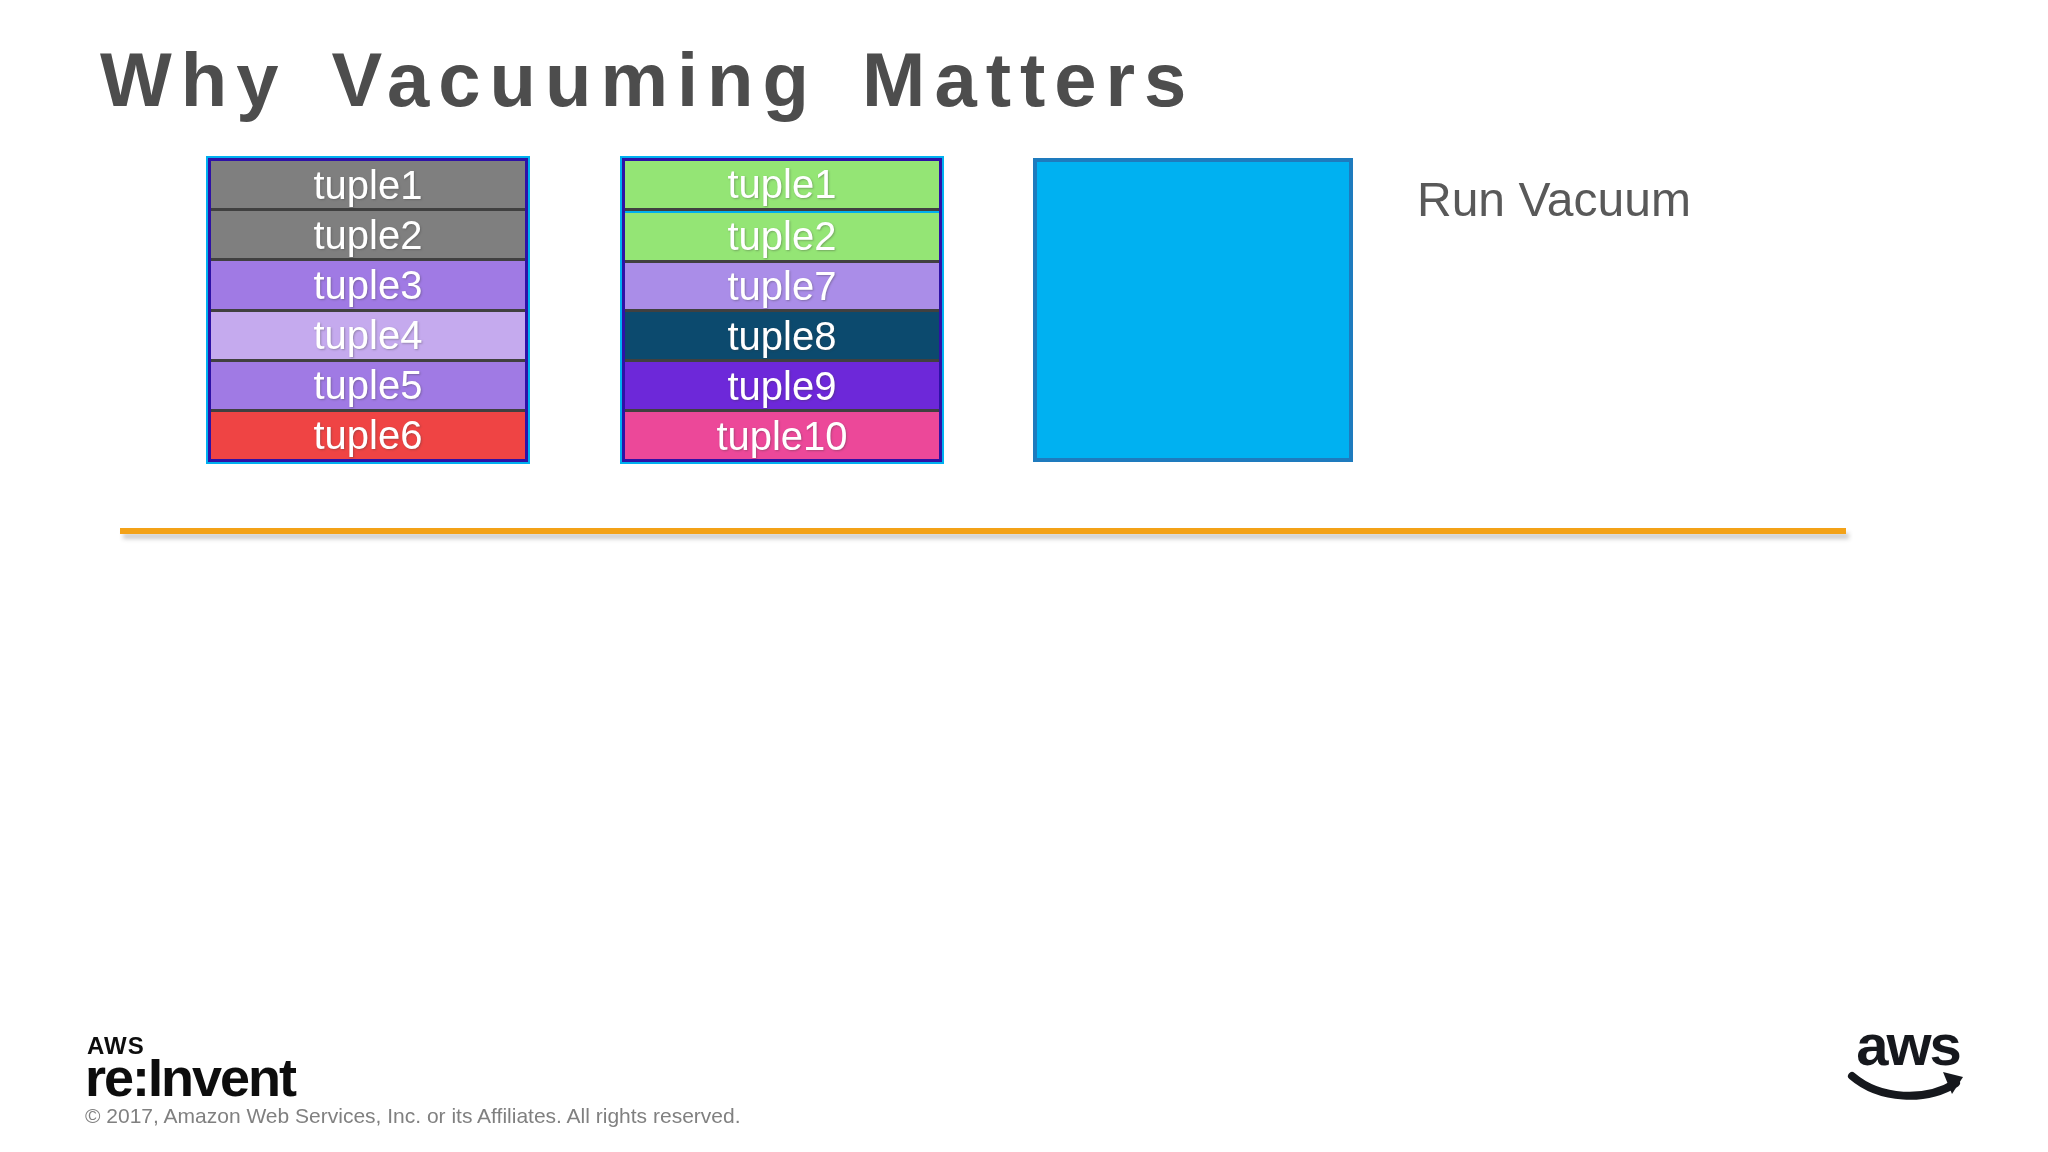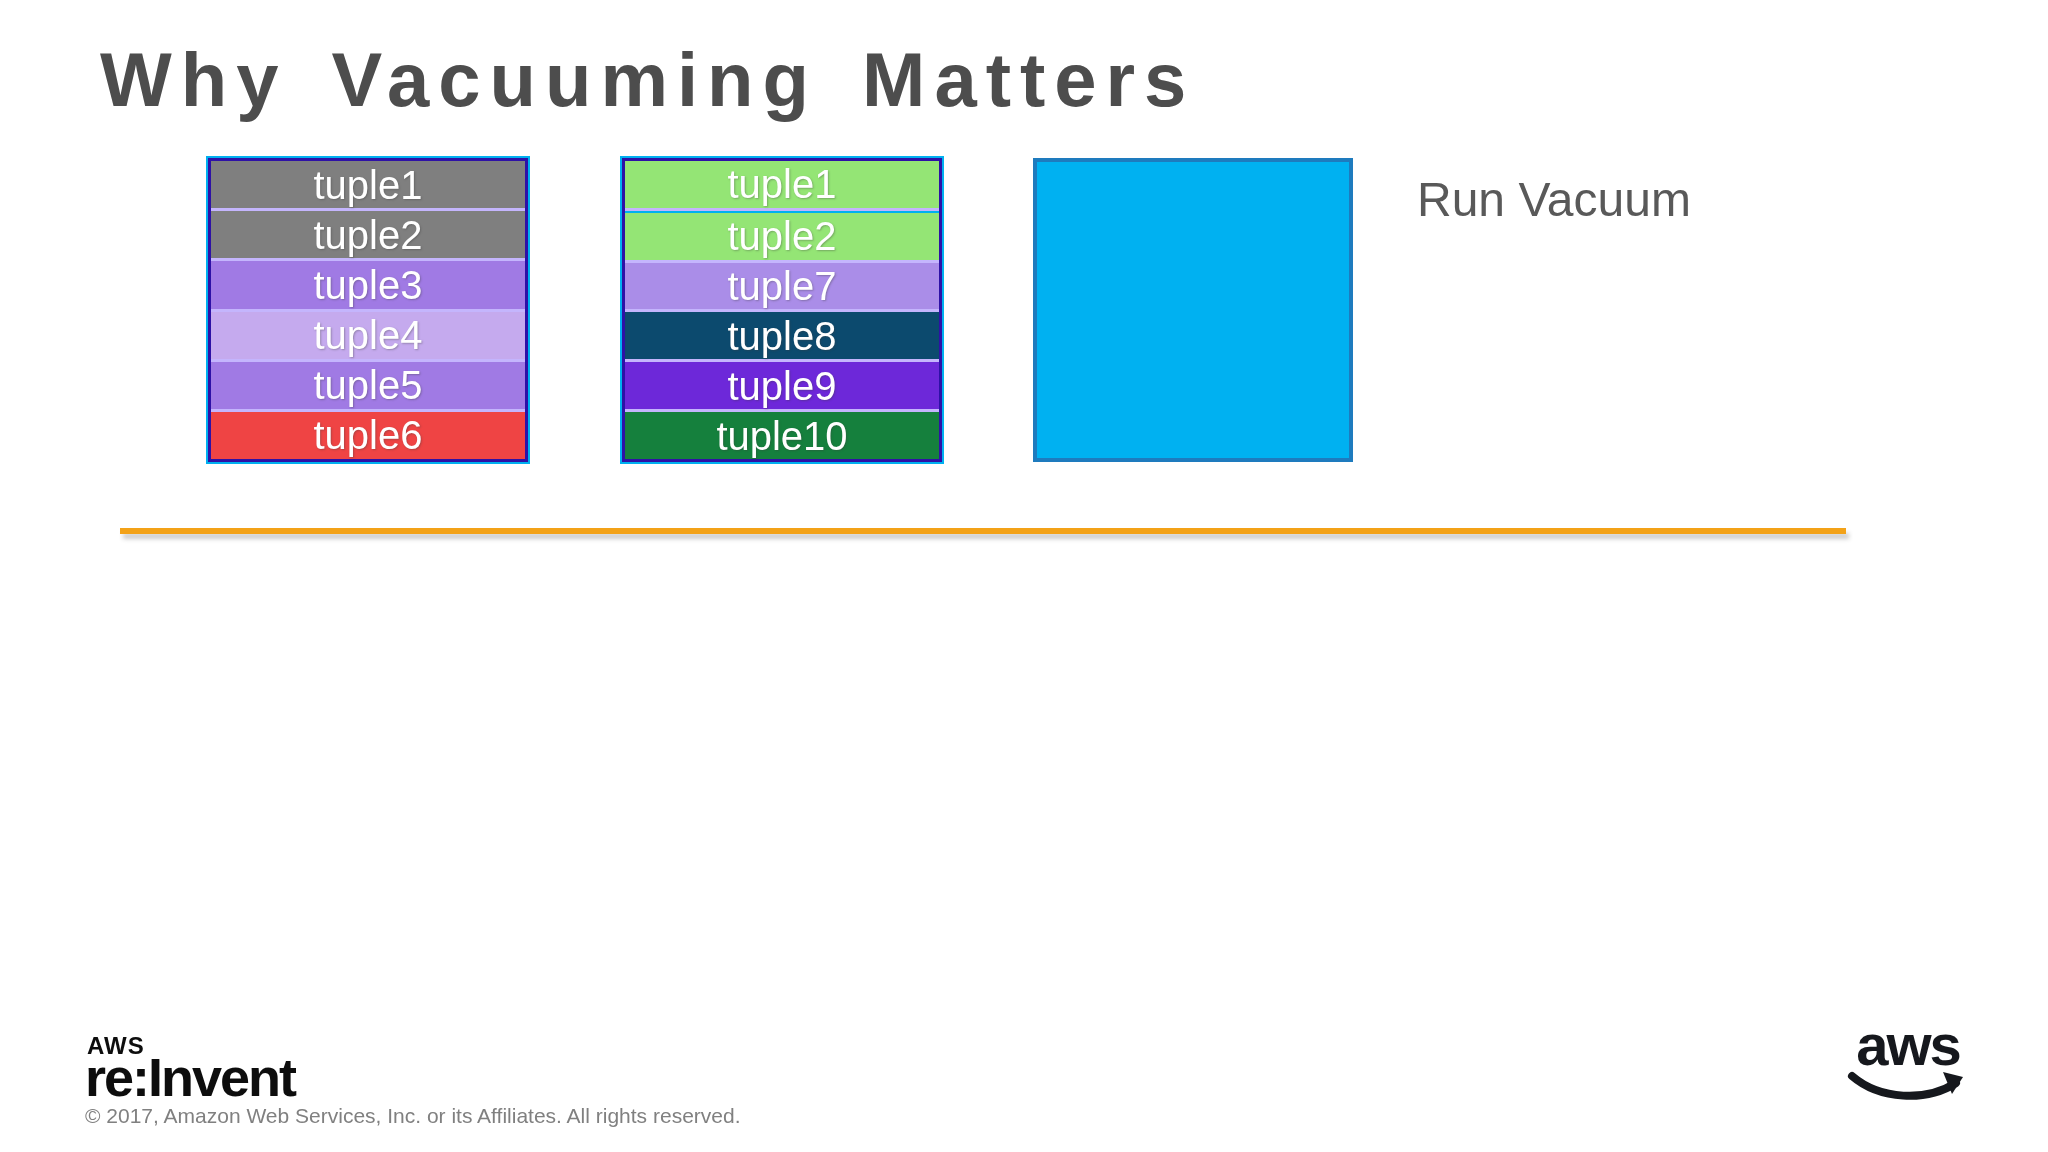--- a/index.html
+++ b/index.html
@@ -18,21 +18,21 @@
     box-sizing:border-box;border:3px solid #2e11a6;outline:2px solid #00b0f0;
     display:flex;flex-direction:column;background:#ffffff;
   }
   .page-before{left:208px;}
   .page-after{left:622px;}
   .row{
     flex:1;display:flex;align-items:center;justify-content:center;
     color:#ffffff;font-size:40px;line-height:1;
     text-shadow:1px 1px 2px rgba(60,60,60,0.35);
   }
-  .row:not(:last-child){border-bottom:3px solid #c4b5fd;}
+  .row:not(:last-child){border-bottom:3px solid #404040;}
   .row.split-top{border-top:2px solid #00b0f0;}
   .empty-page{
     position:absolute;left:1033px;top:158px;width:320px;height:304px;
     box-sizing:border-box;border:4px solid #1e7bbe;
   }
   .run-vacuum{
     position:absolute;left:1417px;top:172px;
     font-size:48px;color:#595959;white-space:nowrap;
   }
   .divider{
@@ -76,21 +76,21 @@
   <div class="row" style="background: rgb(160, 122, 228);">tuple5</div>
   <div class="row" style="background: #ef4444;">tuple6</div>
 </div>
 
 <div class="page page-after">
   <div class="row" style="background: rgb(148, 229, 117);">tuple1</div>
   <div class="row split-top" style="background: rgb(148, 229, 117);">tuple2</div>
   <div class="row" style="background: rgb(170, 141, 232);">tuple7</div>
   <div class="row" style="background: #0c4a6e;">tuple8</div>
   <div class="row" style="background: #6d28d9;">tuple9</div>
-  <div class="row" style="background: #15803d; text-align: right;">tuple10</div>
+  <div class="row" style="background: #ec4899; text-align: right;">tuple10</div>
 </div>
 
 <div class="empty-page" style="background: rgb(0, 177, 241); border-color: rgb(30, 123, 190);"></div>
 
 <div class="run-vacuum">Run Vacuum</div>
 
 <div class="divider" style="background: rgb(243, 162, 24);"></div>
 
 <div class="reinvent-logo">
   <span class="aws-small">AWS</span>

